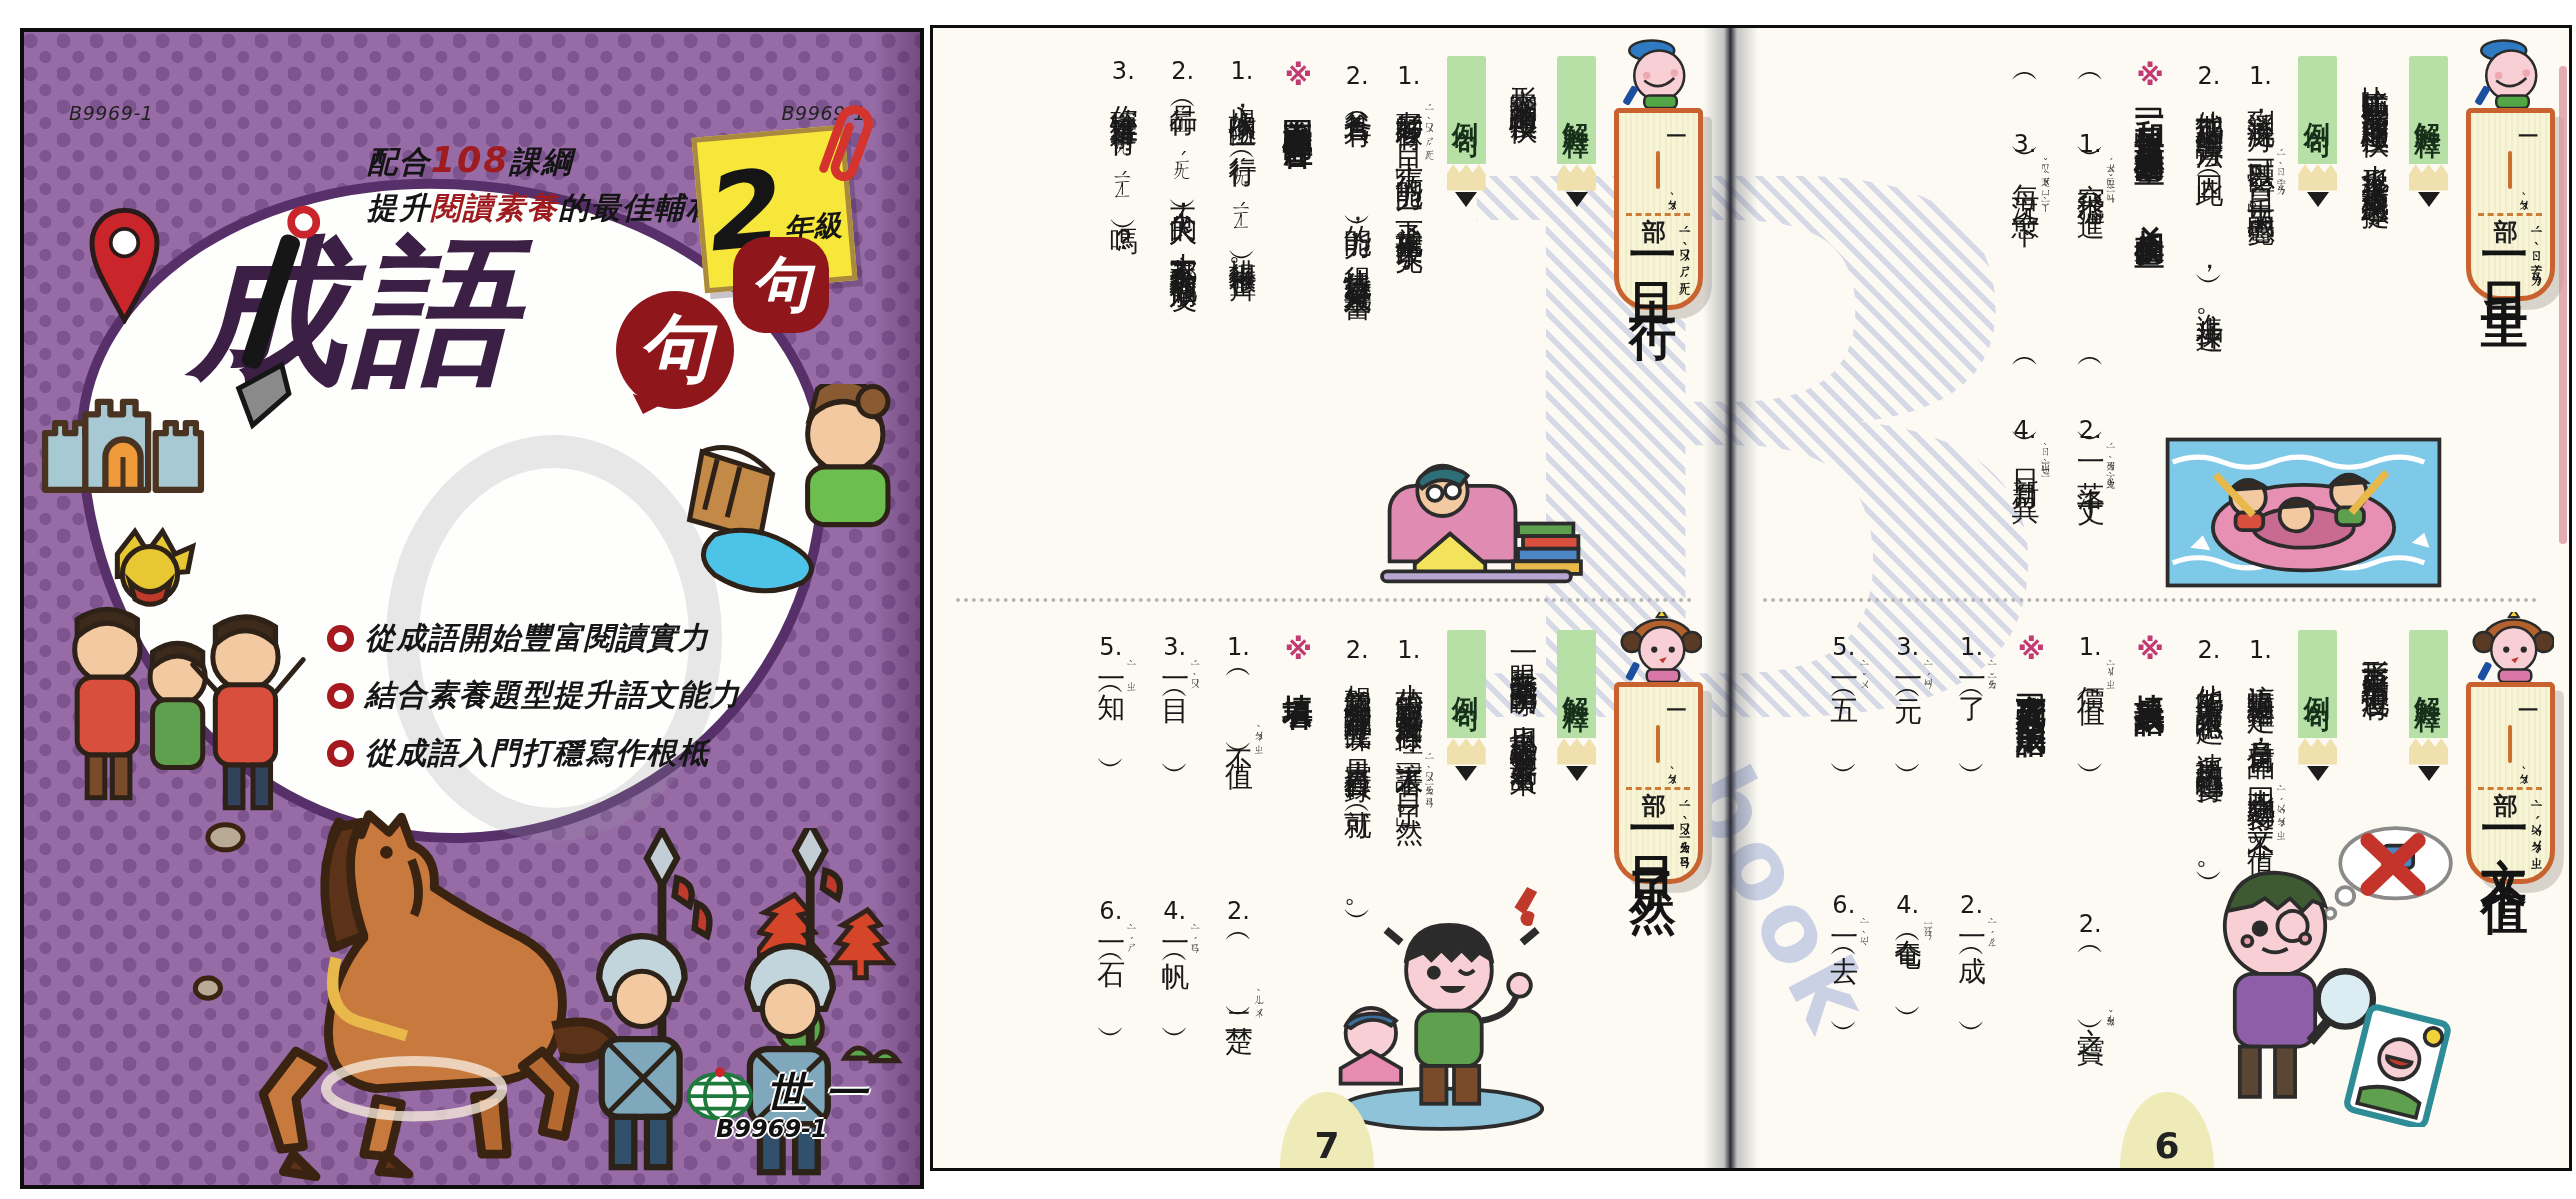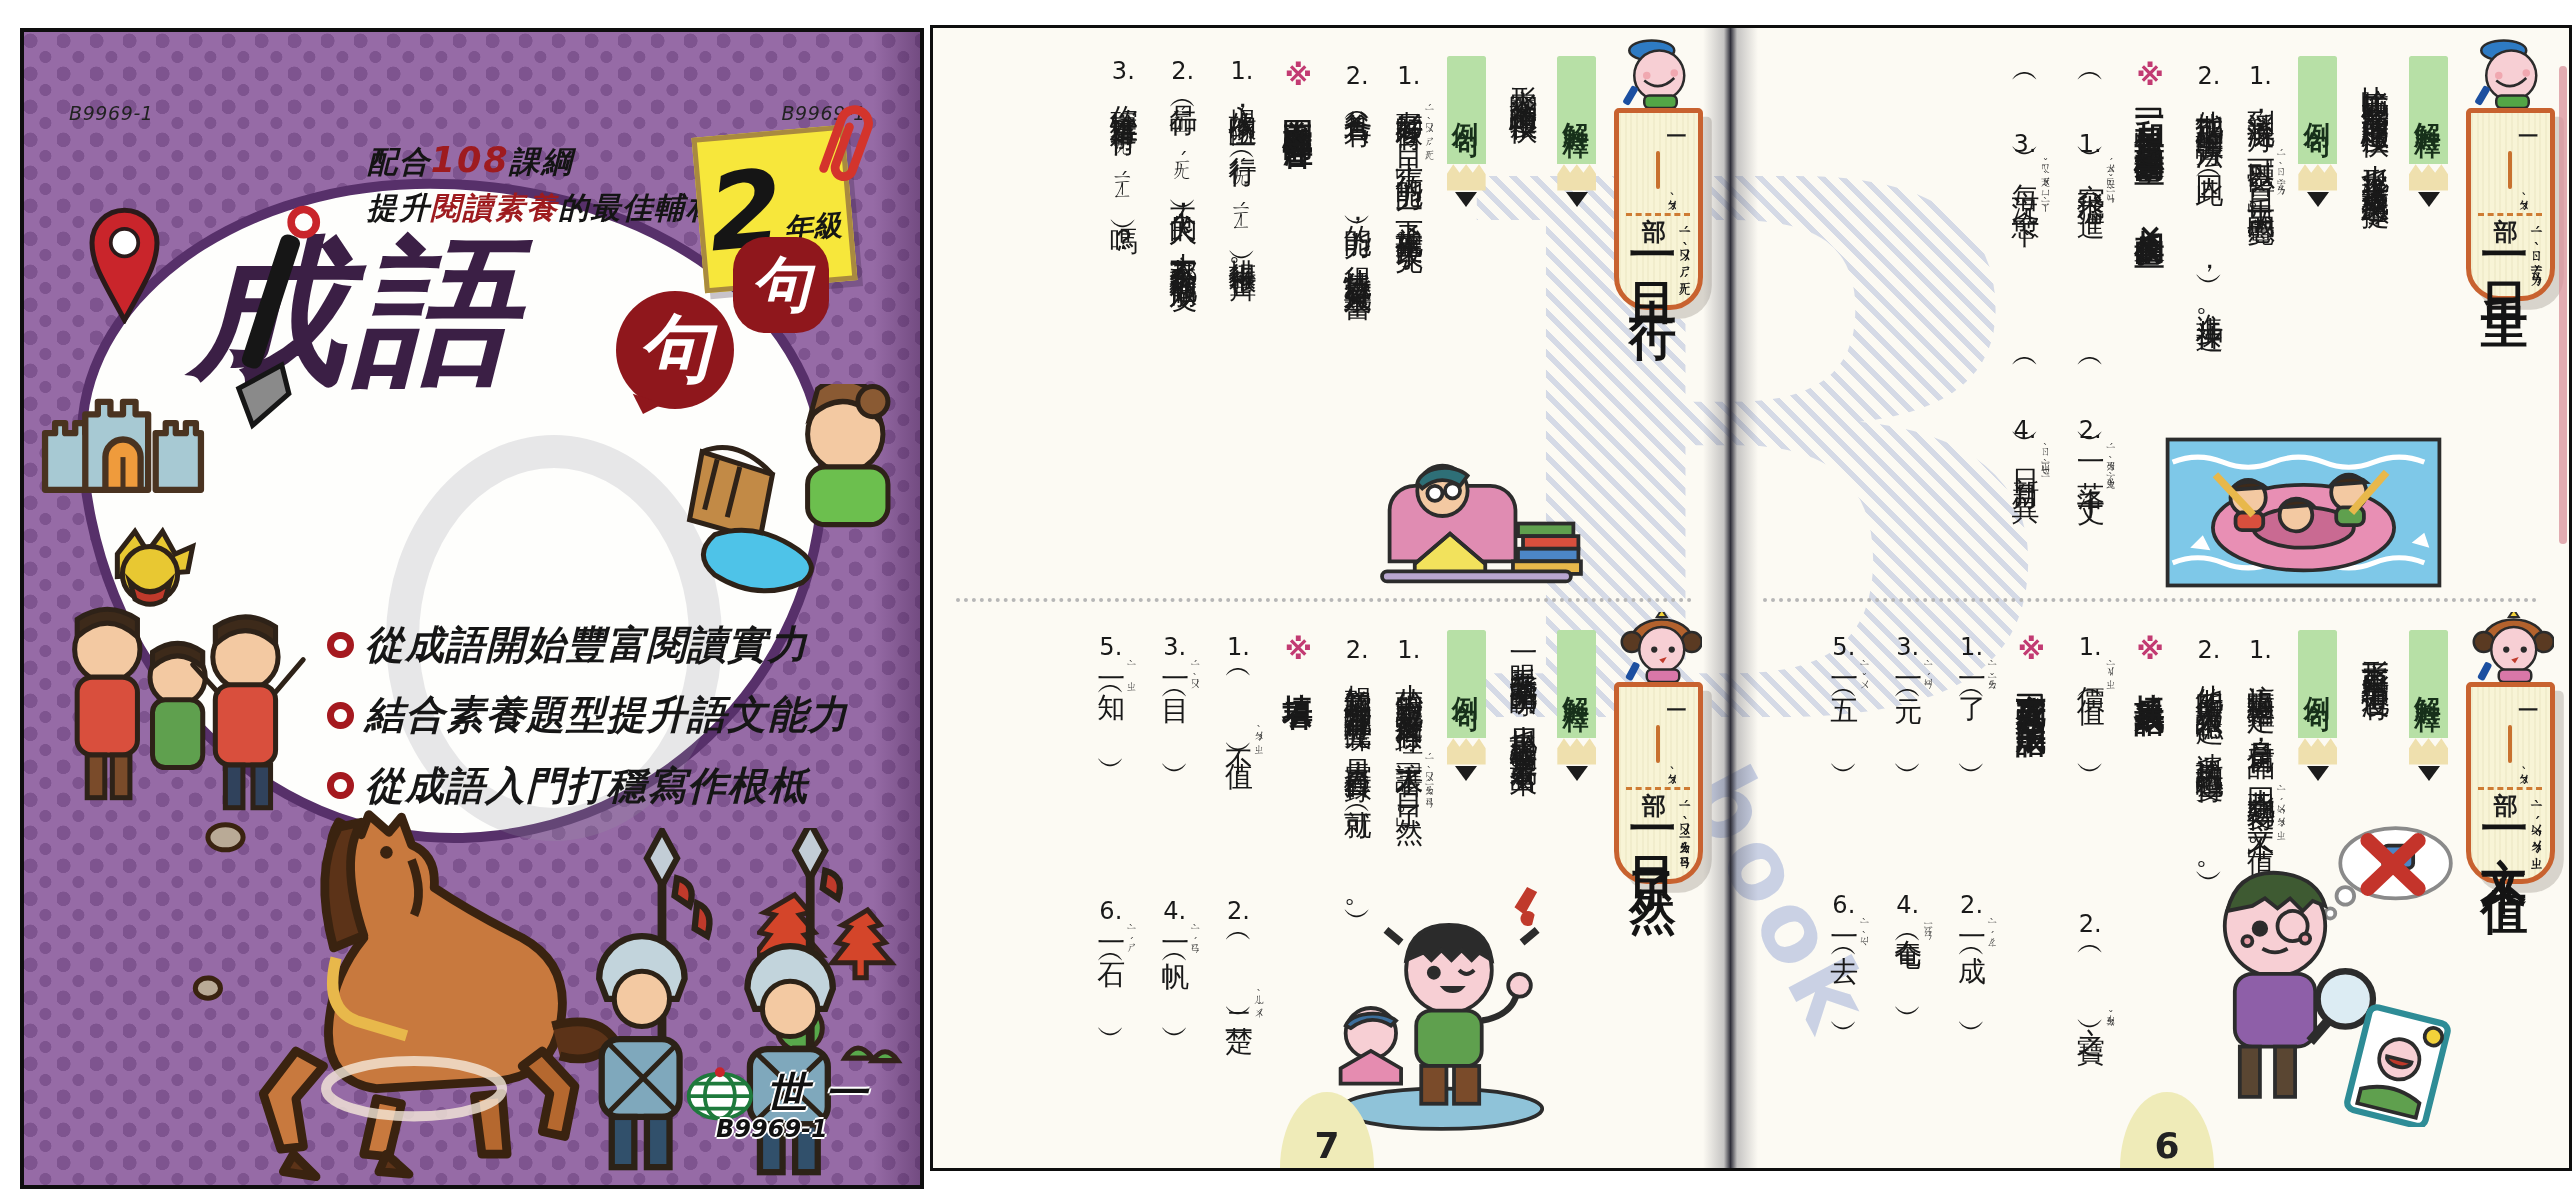--- a/index.html
+++ b/index.html
@@ -34,21 +34,21 @@
   .bubble{position:absolute;background:#8F171C;color:#fff;display:flex;align-items:center;justify-content:center;font-weight:900;}
   .bubble-big{left:592px;top:259px;width:118px;height:118px;border-radius:50%;font-size:74px;}
   .bubble-big::after{content:"";position:absolute;left:11.3px;bottom:-21.4px;border:16.4px solid transparent;
          border-top-color:#8F171C;transform:rotate(18deg);}
   .bubble-small{left:709px;top:205px;width:96px;height:96px;border-radius:34%;font-size:60px;}
   .hatch-ring{position:absolute;left:362px;top:403px;width:270px;height:340px;border-radius:50%;
          border:33px solid rgba(150,150,165,.22);}
   .bullets{position:absolute;left:303px;top:586px;display:flex;flex-direction:column;gap:16.4px;}
   .bullet-row{display:flex;align-items:center;gap:11.3px;}
   .bullet-ring{width:12.6px;height:12.6px;border-radius:50%;border:7px solid #A5191F;background:#fff;flex:none;}
-  .bullet-text{font-size:39px;font-weight:700;letter-spacing:1.3px;color:#161616;}
+  .bullet-text{font-size:30px;font-weight:700;letter-spacing:1.3px;color:#161616;}
   .publisher{position:absolute;left:662px;top:1033px;display:flex;align-items:center;gap:11.3px;}
   .pub-name{font-size:42px;font-weight:800;color:#111;letter-spacing:16.4px;
         text-shadow:-1.9px 0 #fff,1.9px 0 #fff,0 -1.9px #fff,0 1.9px #fff,-1.3px -1.3px #fff,1.3px 1.3px #fff;}
   .pub-code{position:absolute;left:692px;top:1083px;font-size:24px;font-weight:700;color:#111;
         text-shadow:-1.9px 0 #fff,1.9px 0 #fff,0 -1.9px #fff,0 1.9px #fff;}
 
   
   .spread{position:absolute;left:930px;top:25px;width:1636px;height:1140px;border:3.8px solid #0e0e0e;
           background:#FCFAF3;overflow:hidden;}
   .gutter{position:absolute;left:770px;top:0;width:55px;height:100%;

